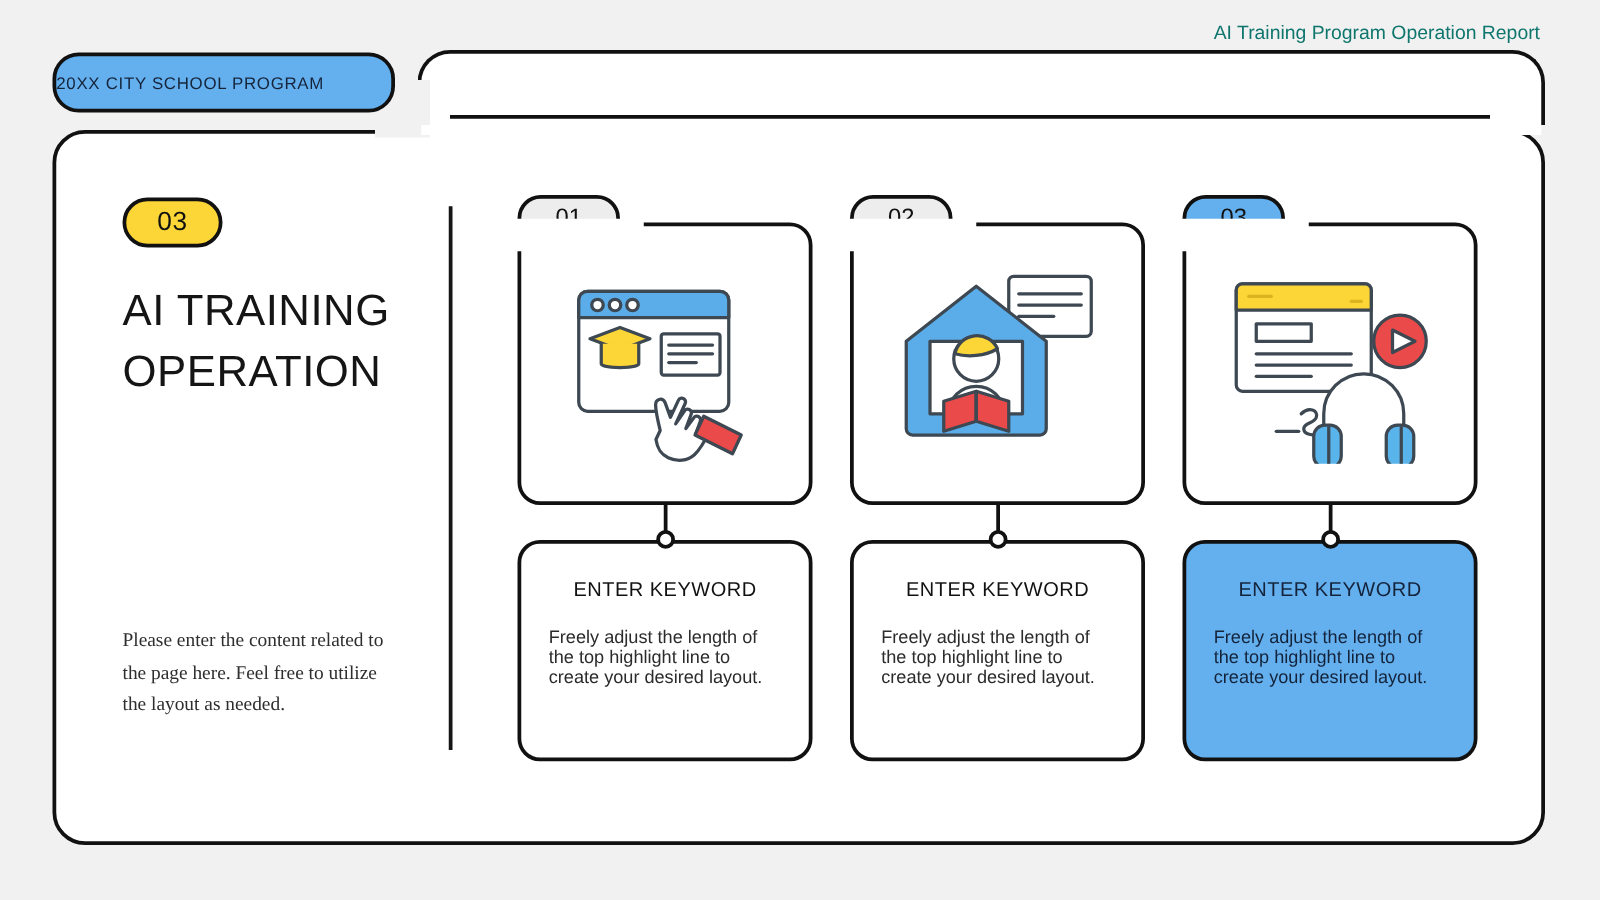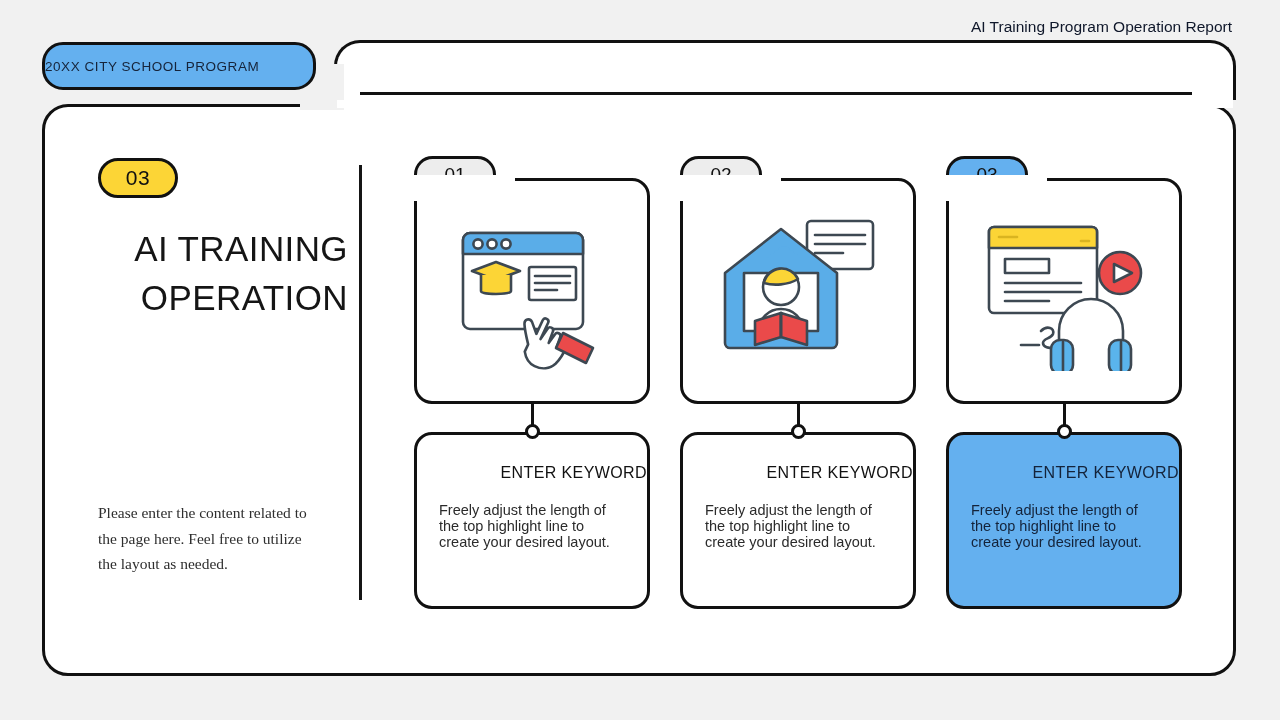--- a/index.html
+++ b/index.html
@@ -38,21 +38,21 @@
     background:#fff;
     border:3px solid #111;
     border-top-left-radius:26px;
     border-top-right-radius:26px;
     border-bottom:none;
     box-sizing:border-box;
     z-index:4;
   }
   .header-title{
     position:absolute;right:48px;top:18px;
-    font-size:15.5px;color:#0f172a;white-space:nowrap;
+    font-size:15.5px;color:#0f766e;white-space:nowrap;
   }
   .header-rule{
     position:absolute;left:360px;top:92px;width:832px;height:3px;background:#111;z-index:7;
   }
 
   
   .main-panel{
     position:absolute;left:42px;top:104px;
     width:1194px;height:572px;
     background:#fff;
@@ -73,21 +73,21 @@
     background:#fcd536;
     border:3px solid #111;
     border-radius:20px;
     display:flex;align-items:center;justify-content:center;
     box-sizing:border-box;
   }
   .num-badge span{font-size:21px;color:#111;letter-spacing:.5px;}
   .big-title{
     margin-top:26px;
     font-size:35px;line-height:49px;color:#151515;
-    letter-spacing:.4px;font-weight:400;text-align:right;
+    letter-spacing:.4px;font-weight:400;
   }
   .left-body{
     position:absolute;left:98px;top:500px;width:215px;
     font-size:15.5px;line-height:25.5px;color:#2e2e2e;z-index:9;font-family:Liberation Serif, serif;
   }
 
   
   .v-divider{
     position:absolute;left:359px;top:165px;width:3px;height:435px;background:#151515;z-index:9;
   }
@@ -139,21 +139,21 @@
   .txt-card{
     position:absolute;left:0;top:276px;
     width:236px;height:177px;
     background:#fff;
     border:3px solid #111;border-radius:18px;
     box-sizing:border-box;
     z-index:2;
   }
   .txt-card.active{background:#64b0ef;}
   .kw{
-    text-align:right;margin-top:29px;
+    text-align:center;margin-top:29px;
     font-size:16px;letter-spacing:.4px;color:#111;
   }
   .desc{
     margin:20px 22px 0 22px;
     font-size:14.5px;line-height:16px;color:#2b2b2b;
   }
   .txt-card.active .kw,.txt-card.active .desc{color:#14233a;}
 </style>
 </head>
 <body>

